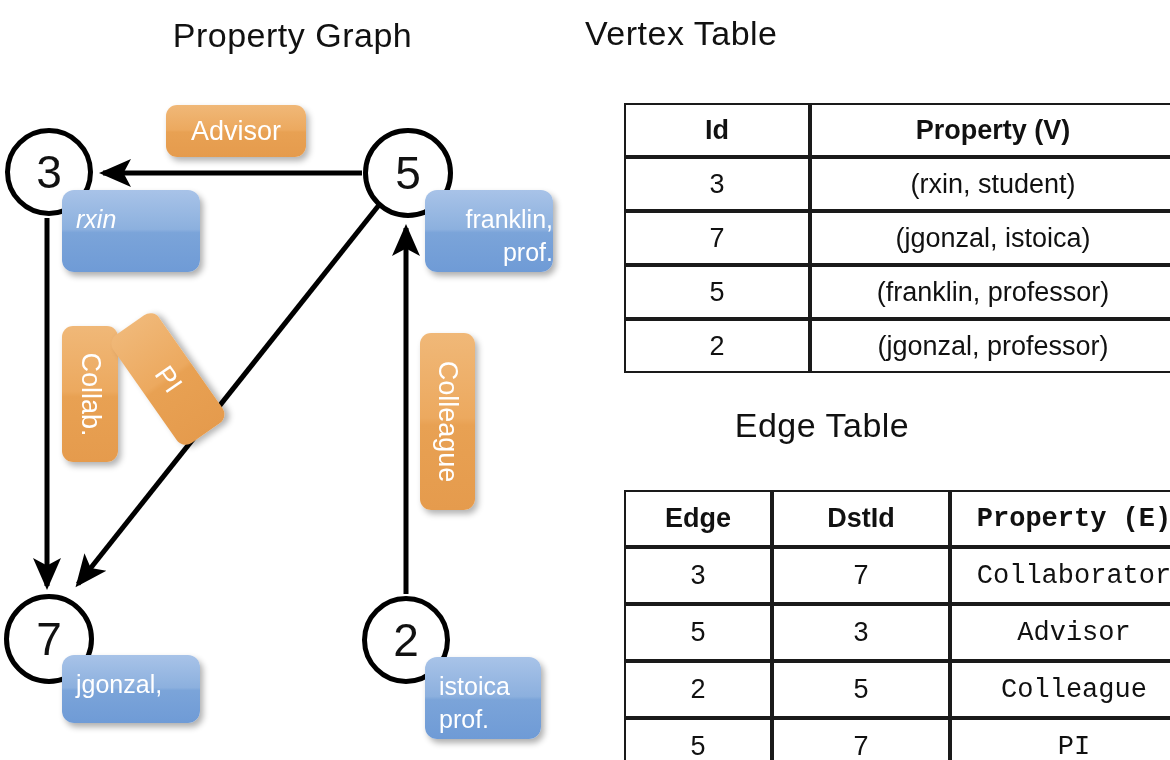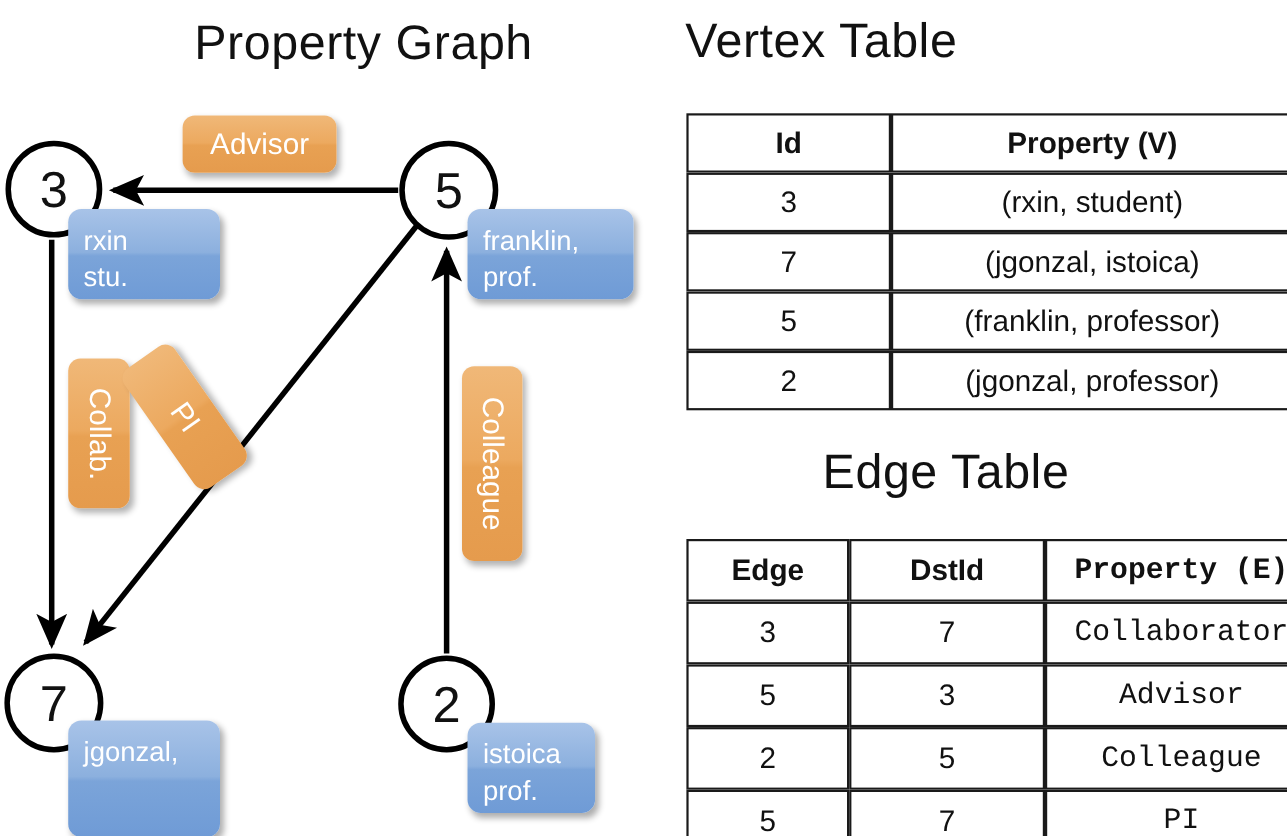--- a/index.html
+++ b/index.html
@@ -13,26 +13,25 @@
     position: relative;
     overflow: hidden;
     font-family: "Liberation Sans", sans-serif;
     color: #000000;
   }
 
   
   .title {
     position: absolute;
     font-weight: 400;
-    font-size: 44px;
+    font-size: 34px;
     line-height: 1;
     letter-spacing: 0.5px;
     white-space: nowrap;
     color: #111111;
-    padding-left: 38px;
   }
   #title-property-graph { left: 0; top: 18px; width: 585px; text-align: center; }
   #title-vertex-table   { left: 585px; top: 16px; width: 585px; text-align: left; }
   #title-edge-table     { left: 562px; top: 408px; width: 520px; text-align: center; }
 
   
   #graph-panel {
     position: absolute;
     left: 0; top: 0;
     width: 585px; height: 760px;
@@ -69,23 +68,23 @@
     border-radius: 12px;
     background: linear-gradient(to bottom, #a8c3e8 0%, #8cb0de 48%, #7ba4d9 52%, #6f9bd6 100%);
     box-shadow: 3px 4px 6px rgba(0,0,0,0.32);
     color: #ffffff;
     font-size: 25px;
     line-height: 1.32;
     padding: 13px 0 0 14px;
     box-sizing: border-box;
     z-index: 6;
   }
-  #propbox-rxin     { left: 62px;  top: 190px; width: 138px; height: 82px; }
-  #propbox-franklin { left: 425px; top: 190px; width: 151px; height: 82px; }
-  #propbox-jgonzal  { left: 62px;  top: 655px; width: 138px; height: 106px; }
+  #propbox-rxin     { left: 62px;  top: 190px; width: 138px; height: 82px; font-style: italic; }
+  #propbox-franklin { left: 425px; top: 190px; width: 128px; height: 82px; text-align: right; }
+  #propbox-jgonzal  { left: 62px;  top: 655px; width: 138px; height: 68px; }
   #propbox-istoica  { left: 425px; top: 657px; width: 116px; height: 82px; }
 
   
   .edge-label {
     position: absolute;
     border-radius: 11px;
     background: linear-gradient(to bottom, #f0b878 0%, #eca95f 48%, #e8a153 52%, #e59b4d 100%);
     box-shadow: 3px 4px 6px rgba(0,0,0,0.30);
     color: #ffffff;
     display: flex;
@@ -181,21 +180,20 @@
     <line x1="406" y1="594" x2="406" y2="228" stroke="#000000" stroke-width="5" marker-end="url(#arrowhead)"></line>
   </svg>
 
   <div class="vnode" id="vnode-3">3</div>
   <div class="vnode" id="vnode-5">5</div>
   <div class="vnode" id="vnode-7">7</div>
   <div class="vnode" id="vnode-2">2</div>
 
   <div class="prop-box" id="propbox-rxin">
     <div>rxin</div>
-    <div>stu.</div>
   </div>
   <div class="prop-box" id="propbox-franklin">
     <div>franklin,</div>
     <div>prof.</div>
   </div>
   <div class="prop-box" id="propbox-jgonzal">
     <div>jgonzal,</div>
   </div>
   <div class="prop-box" id="propbox-istoica">
     <div>istoica</div>

